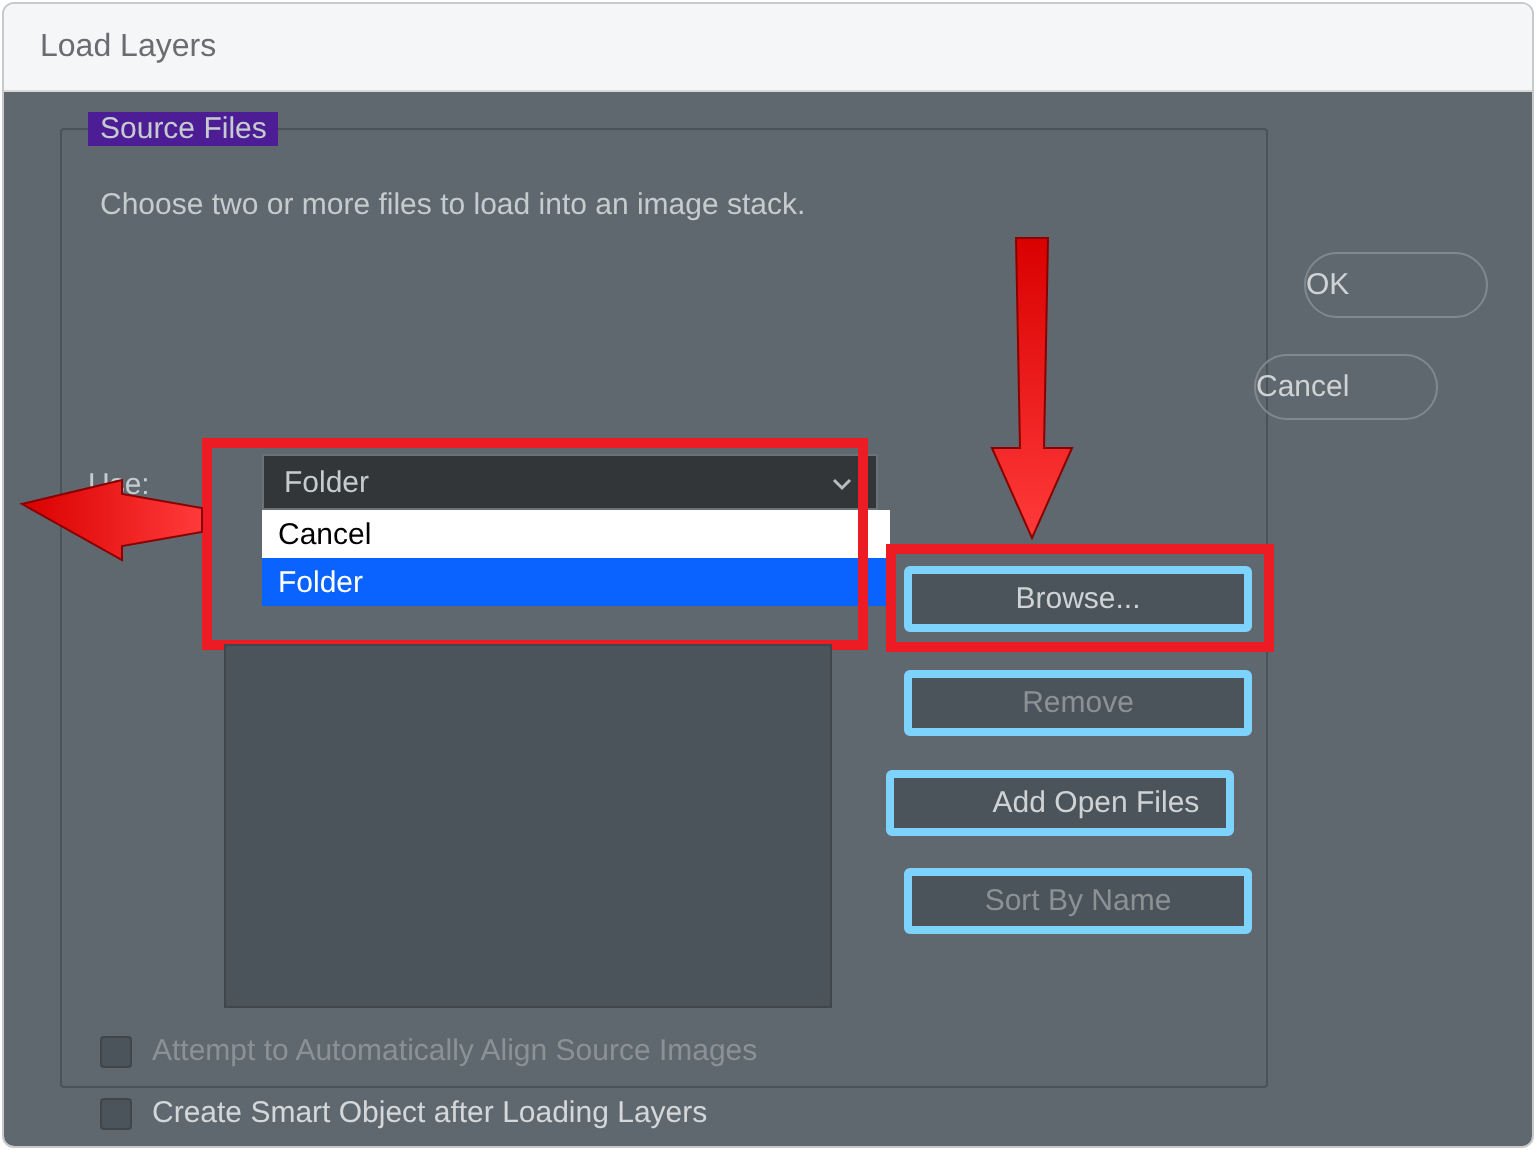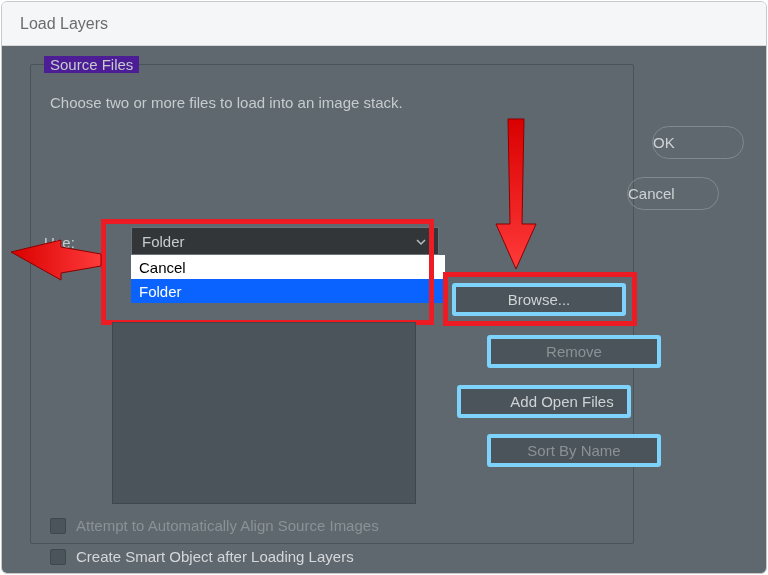--- a/index.html
+++ b/index.html
@@ -14,24 +14,24 @@
   .dropdown-container { position: absolute; left: 110px; top: 181px; width: 316px; margin-left: 19px; }
   .dropdown { width: 308px; height: 28px; background: #333638; border: 1px solid #6a7379; display: flex; align-items: center; padding: 0 10px; color: #c6ccce; font-size: 15px; position: relative; }
   .chevron { position: absolute; right: 10px; top: 7px; }
   .option-list { width: 314px; background: #fff; margin-top: 0; }
   .opt { height: 24px; padding: 0 8px; display: flex; align-items: center; font-size: 15px; }
   .opt.normal { background: #fff; color: #000; }
   .opt.sel { background: #0a63ff; color: #fff; }
   .highlight-dropdown { position: absolute; left: 99px; top: 173px; width: 333px; height: 106px; border: 5px solid #ed1c24; pointer-events: none; }
   .listbox { position: absolute; left: 110px; top: 276px; width: 304px; height: 182px; background: #4b545a; border: 1px solid #3f474c; }
   .btn { width: 174px; height: 33px; background: #4b545a; border: 4px solid #7dd3fc; color: #cfd3d5; font-size: 15px; display: flex; align-items: center; justify-content: center; border-radius: 3px; }
-  .btn.disabled { color: #8b9296; margin-left: 35px; }
+  .btn.disabled { color: #8b9296; }
   .btn-browse { position: absolute; left: 450px; top: 237px; }
   .btn-remove { position: absolute; left: 450px; top: 289px; }
-  .btn-addopen { position: absolute; left: 455px; top: 339px; padding-left: 36px; }
+  .btn-addopen { position: absolute; left: 441px; top: 339px; padding-left: 36px; }
   .btn-sort { position: absolute; left: 450px; top: 388px; align-items: center; }
   .highlight-browse { position: absolute; left: 441px; top: 226px; width: 194px; height: 54px; border: 5px solid #ed1c24; pointer-events: none; }
   .chk-row { position: absolute; display: flex; align-items: center; gap: 10px; text-align: center; }
   .chk1 { left: 48px; top: 471px; }
   .chk2 { left: 48px; top: 502px; }
   .checkbox { width: 16px; height: 16px; border: 1px solid #3f474c; background: #4b545a; border-radius: 2px; }
   .chk-label { font-size: 15px; }
   .chk-label.dim { color: #8b9296; }
   .chk-label.bright { color: #d5d8da; }
   .pill { position: absolute; width: 92px; height: 33px; border: 1px solid #808890; border-radius: 17px; color: #cfd3d5; font-size: 15px; display: flex; align-items: center; justify-content: flex-start; background: transparent; }

